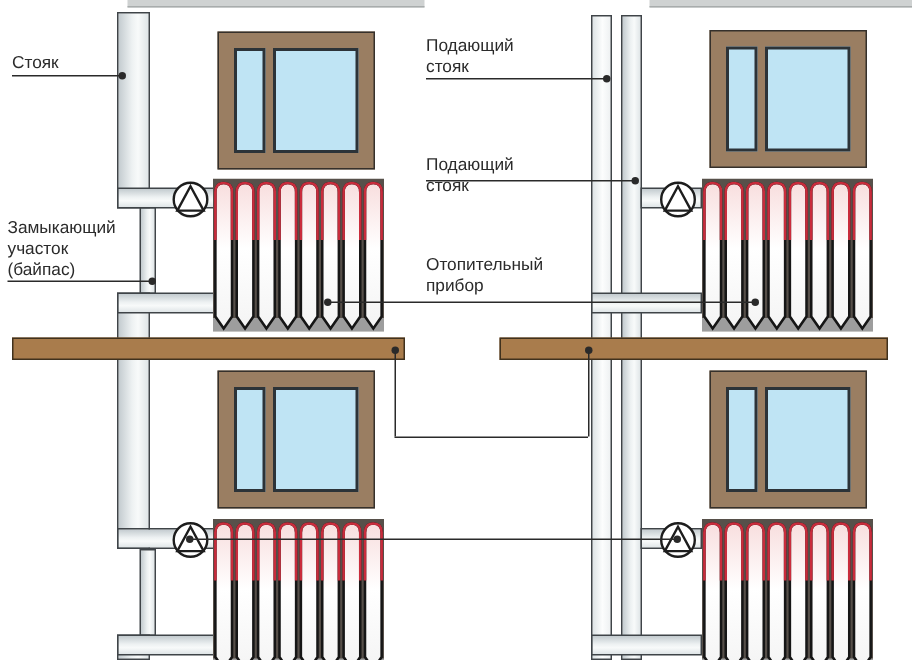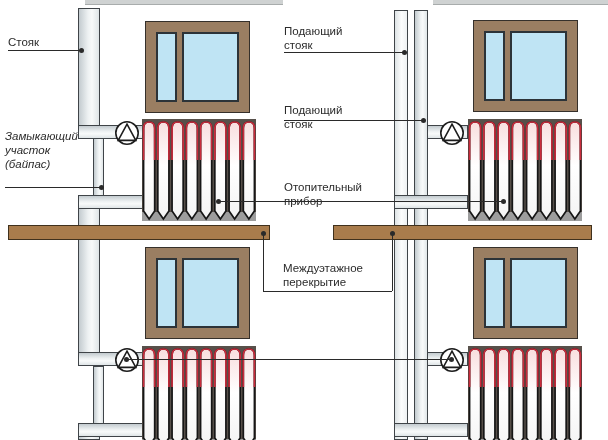--- a/index.html
+++ b/index.html
@@ -213,25 +213,23 @@
   <div class="lead-v" style="left:263px;top:234px;height:57px;"></div>
   <div class="lead-v" style="left:392px;top:234px;height:57px;"></div>
   <div class="dot" style="left:261px;top:231px;"></div>
   <div class="dot" style="left:390px;top:231px;"></div>
 
   <div class="lead-h" style="left:126px;top:359px;width:326px;"></div>
   <div class="dot" style="left:124px;top:357px;"></div>
   <div class="dot" style="left:449px;top:357px;"></div>
 
   <div class="label" style="left:8px;top:35px;">Стояк</div>
-  <div class="label" style="left:5px;top:129px;font-style:italic;">Замыкающий
+  <div class="label" style="left:5px;top:145px;">Замыкающий
 участок
 (байпас)</div>
   <div class="label" style="left:284px;top:24px;">Подающий
 стояк</div>
   <div class="label" style="left:284px;top:91px;margin-top:12px;">Подающий
 стояк</div>
-  <div class="label" style="left:284px;top:180px;">Отопительный
+  <div class="label" style="left:284px;top:170px;">Отопительный
 прибор</div>
-  <div class="label" style="left:283px;top:261px;">Междуэтажное
-перекрытие</div>
 
 </div>
 
 </body></html>

